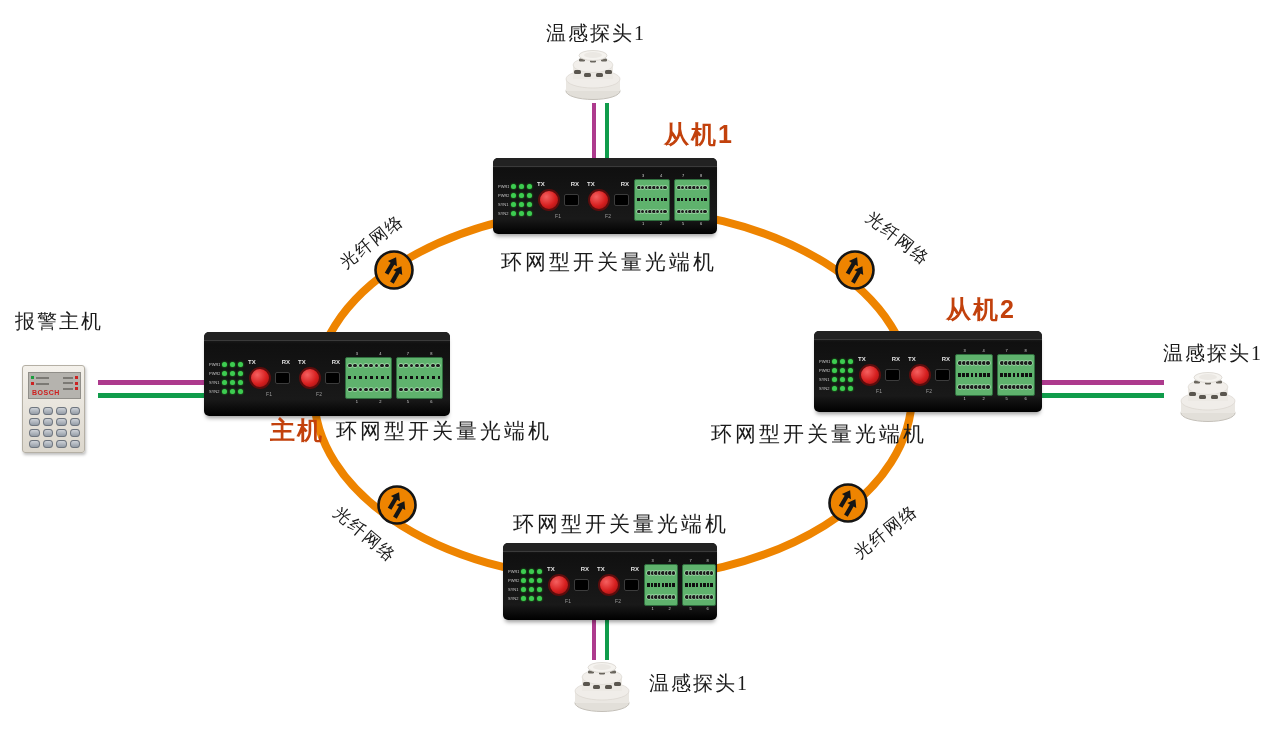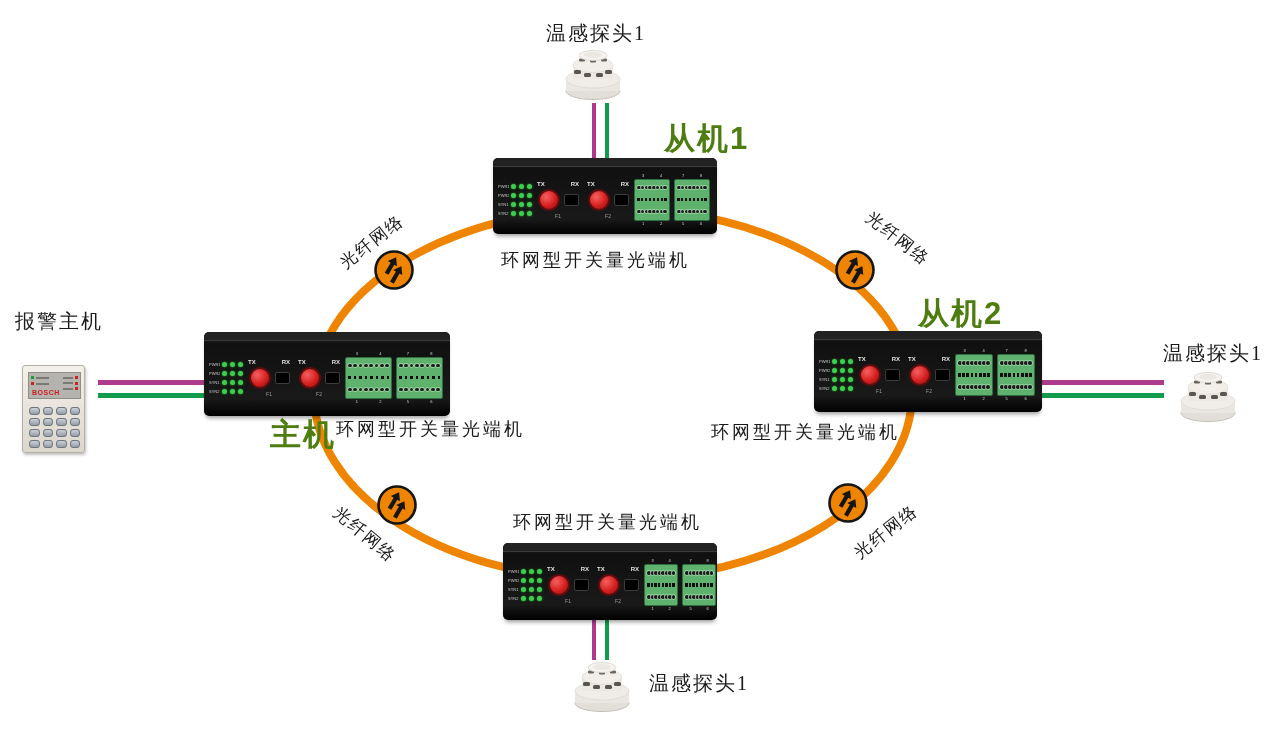--- a/index.html
+++ b/index.html
@@ -16,22 +16,22 @@
   
   .ring-svg{position:absolute;left:0;top:0;z-index:1;}
 
   
   .wire{position:absolute;z-index:1;}
   .wire.m{background:var(--magenta);}
   .wire.g{background:var(--green);}
 
   
   .lbl{position:absolute;color:#1a1a1a;white-space:nowrap;z-index:5;}
-  .caption{font-size:18px;letter-spacing:3px;}
-  .role{font-family:"Liberation Sans",sans-serif;font-weight:bold;font-size:31px;letter-spacing:2px;color:#4d7c0f;text-align:center;}
+  .caption{font-size:21px;letter-spacing:3px;}
+  .role{font-family:"Liberation Sans",sans-serif;font-weight:bold;font-size:25px;letter-spacing:2px;color:#c2410c;text-align:center;}
   .small-lbl{font-size:20px;letter-spacing:2px;}
   .fiber-lbl{font-size:17px;letter-spacing:2px;width:96px;text-align:center;transform-origin:center;}
 
   
   .device{position:absolute;z-index:2;}
   .dev{width:100%;height:100%;border-radius:5px;display:flex;flex-direction:column;
        background:linear-gradient(#303030,#101010 14%,#191919 80%,#000);
        box-shadow:0 4px 4px -2px rgba(0,0,0,.4);}
   .dev-lid{height:9px;background:#222;border-bottom:1px solid #3a3a3a;border-radius:5px 5px 0 0;}
   .dev-main{flex:1;display:flex;align-items:center;padding:3px 7px 5px 5px;gap:5px;}
@@ -855,20 +855,20 @@
   <div class="lbl fiber-lbl" style="left:317px;top:523px;transform:rotate(40deg);">光纤网络</div>
   <div class="lbl fiber-lbl" style="left:838px;top:520px;transform:rotate(-38deg);">光纤网络</div>
 
   <div class="lbl caption" style="left:501px;top:248px;">环网型开关量光端机</div>
   <div class="lbl caption" style="left:336px;top:417px;">环网型开关量光端机</div>
   <div class="lbl caption" style="left:711px;top:420px;">环网型开关量光端机</div>
   <div class="lbl caption" style="left:513px;top:510px;">环网型开关量光端机</div>
 
   <div class="lbl role" style="left:664px;top:118px;">从机1</div>
   <div class="lbl role" style="left:270px;top:414px;">主机</div>
-  <div class="lbl role" style="left:918px;top:293px;">从机2</div>
+  <div class="lbl role" style="left:946px;top:293px;">从机2</div>
 
   <div class="lbl small-lbl" style="left:546px;top:20px;">温感探头1</div>
   <div class="lbl small-lbl" style="left:1163px;top:340px;">温感探头1</div>
   <div class="lbl small-lbl" style="left:649px;top:670px;">温感探头1</div>
   <div class="lbl small-lbl" style="left:15px;top:308px;">报警主机</div>
 
 </div>
 
 </body></html>

